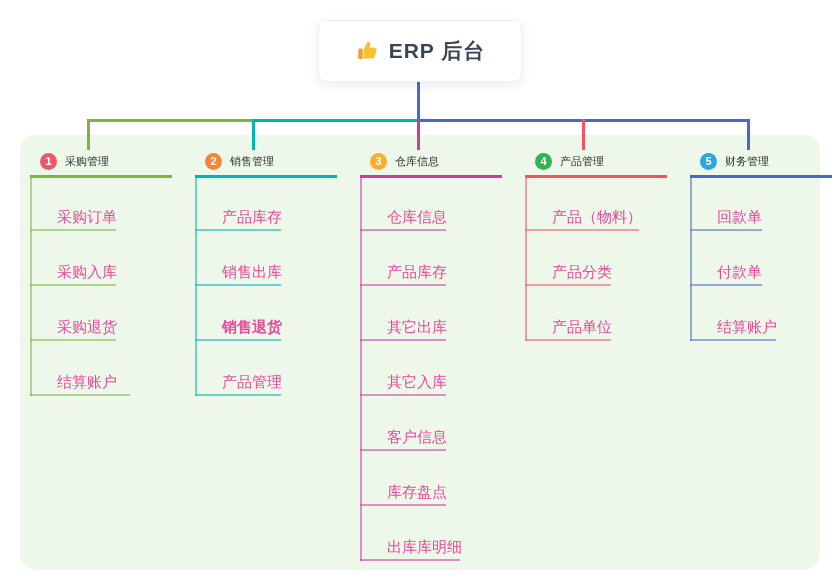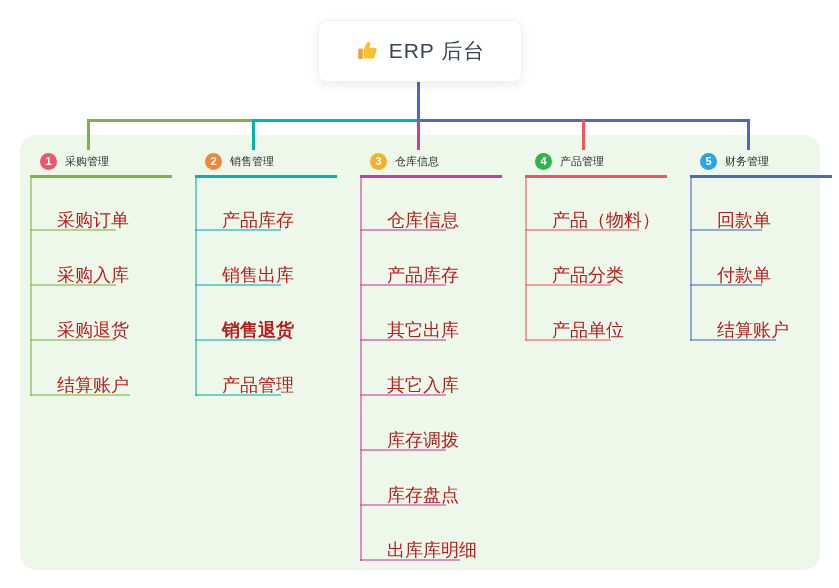--- a/index.html
+++ b/index.html
@@ -17,41 +17,41 @@
   }
 
   
   .root-card {
     position: absolute; left: 318px; top: 20px; width: 204px; height: 62px;
     background: #ffffff; border: 1px solid #f1f1f1; border-radius: 8px;
     box-shadow: 0 3px 12px rgba(0,0,0,0.08);
     display: flex; align-items: center; justify-content: center; gap: 10px;
     cursor: pointer; z-index: 3;
   }
-  .root-card .root-label { font-size: 21px; color: #3b4455; font-weight: 400; letter-spacing: 1px; }
+  .root-card .root-label { font-size: 21px; color: #3b4455; font-weight: 700; letter-spacing: 1px; }
   .thumb { display: inline-flex; width: 24px; height: 24px; }
 
   
   .cline { position: absolute; z-index: 1; }
 
   
   .branch-header {
     position: absolute; height: 22px; display: flex; align-items: center; gap: 8px;
     cursor: pointer; z-index: 2; white-space: nowrap;
   }
   .badge {
     width: 17px; height: 17px; border-radius: 50%; color: #fff;
     font-size: 11px; font-weight: bold; display: inline-flex;
     align-items: center; justify-content: center; flex: 0 0 auto;
   }
   .branch-label { font-size: 11px; color: #2d2d2d; font-weight: 500; }
   .h-underline { position: absolute; height: 3px; z-index: 2; }
   .spine { position: absolute; width: 2px; opacity: 0.55; z-index: 1; }
   .child-label {
-    position: absolute; font-size: 18px; color: #b91c1c; white-space: nowrap;
+    position: absolute; font-size: 15px; color: #ec4899; white-space: nowrap;
     cursor: pointer; z-index: 2;
   }
   .c-underline { position: absolute; height: 2px; opacity: 0.55; z-index: 1; }
 </style>
 </head>
 <body>
 
 <div class="canvas">
 
   <div class="panel"></div>
@@ -113,21 +113,21 @@
       <div class="h-underline" style="left: 360px; top: 175px; width: 142px; background: rgb(206, 59, 154);"></div>
       <div class="spine" style="left: 360px; top: 178px; height: 383px; background: rgb(206, 59, 154);"></div>
       <div class="child-label" style="left: 387px; top: 208px;">仓库信息</div>
       <div class="c-underline" style="left: 360px; top: 229px; width: 86px; background: rgb(206, 59, 154);"></div>
       <div class="child-label" style="left: 387px; top: 263px;">产品库存</div>
       <div class="c-underline" style="left: 360px; top: 284px; width: 86px; background: rgb(206, 59, 154);"></div>
       <div class="child-label" style="left: 387px; top: 318px;">其它出库</div>
       <div class="c-underline" style="left: 360px; top: 339px; width: 86px; background: rgb(206, 59, 154);"></div>
       <div class="child-label" style="left: 387px; top: 373px;">其它入库</div>
       <div class="c-underline" style="left: 360px; top: 394px; width: 86px; background: rgb(206, 59, 154);"></div>
-      <div class="child-label" style="left: 387px; top: 428px;">库存调拨</div>
+      <div class="child-label" style="left: 387px; top: 428px;">客户信息</div>
       <div class="c-underline" style="left: 360px; top: 449px; width: 86px; background: rgb(206, 59, 154);"></div>
       <div class="child-label" style="left: 387px; top: 483px;">库存盘点</div>
       <div class="c-underline" style="left: 360px; top: 504px; width: 86px; background: rgb(206, 59, 154);"></div>
       <div class="child-label" style="left: 387px; top: 538px;">出库库明细</div>
       <div class="c-underline" style="left: 360px; top: 559px; width: 100px; background: rgb(206, 59, 154);"></div>
       <div class="branch-header" style="left: 535px; top: 150px;">
         <span class="badge" style="background: rgb(46, 181, 77);">4</span>
         <span class="branch-label">产品管理</span>
       </div>
       <div class="h-underline" style="left: 525px; top: 175px; width: 142px; background: rgb(243, 84, 94);"></div>

